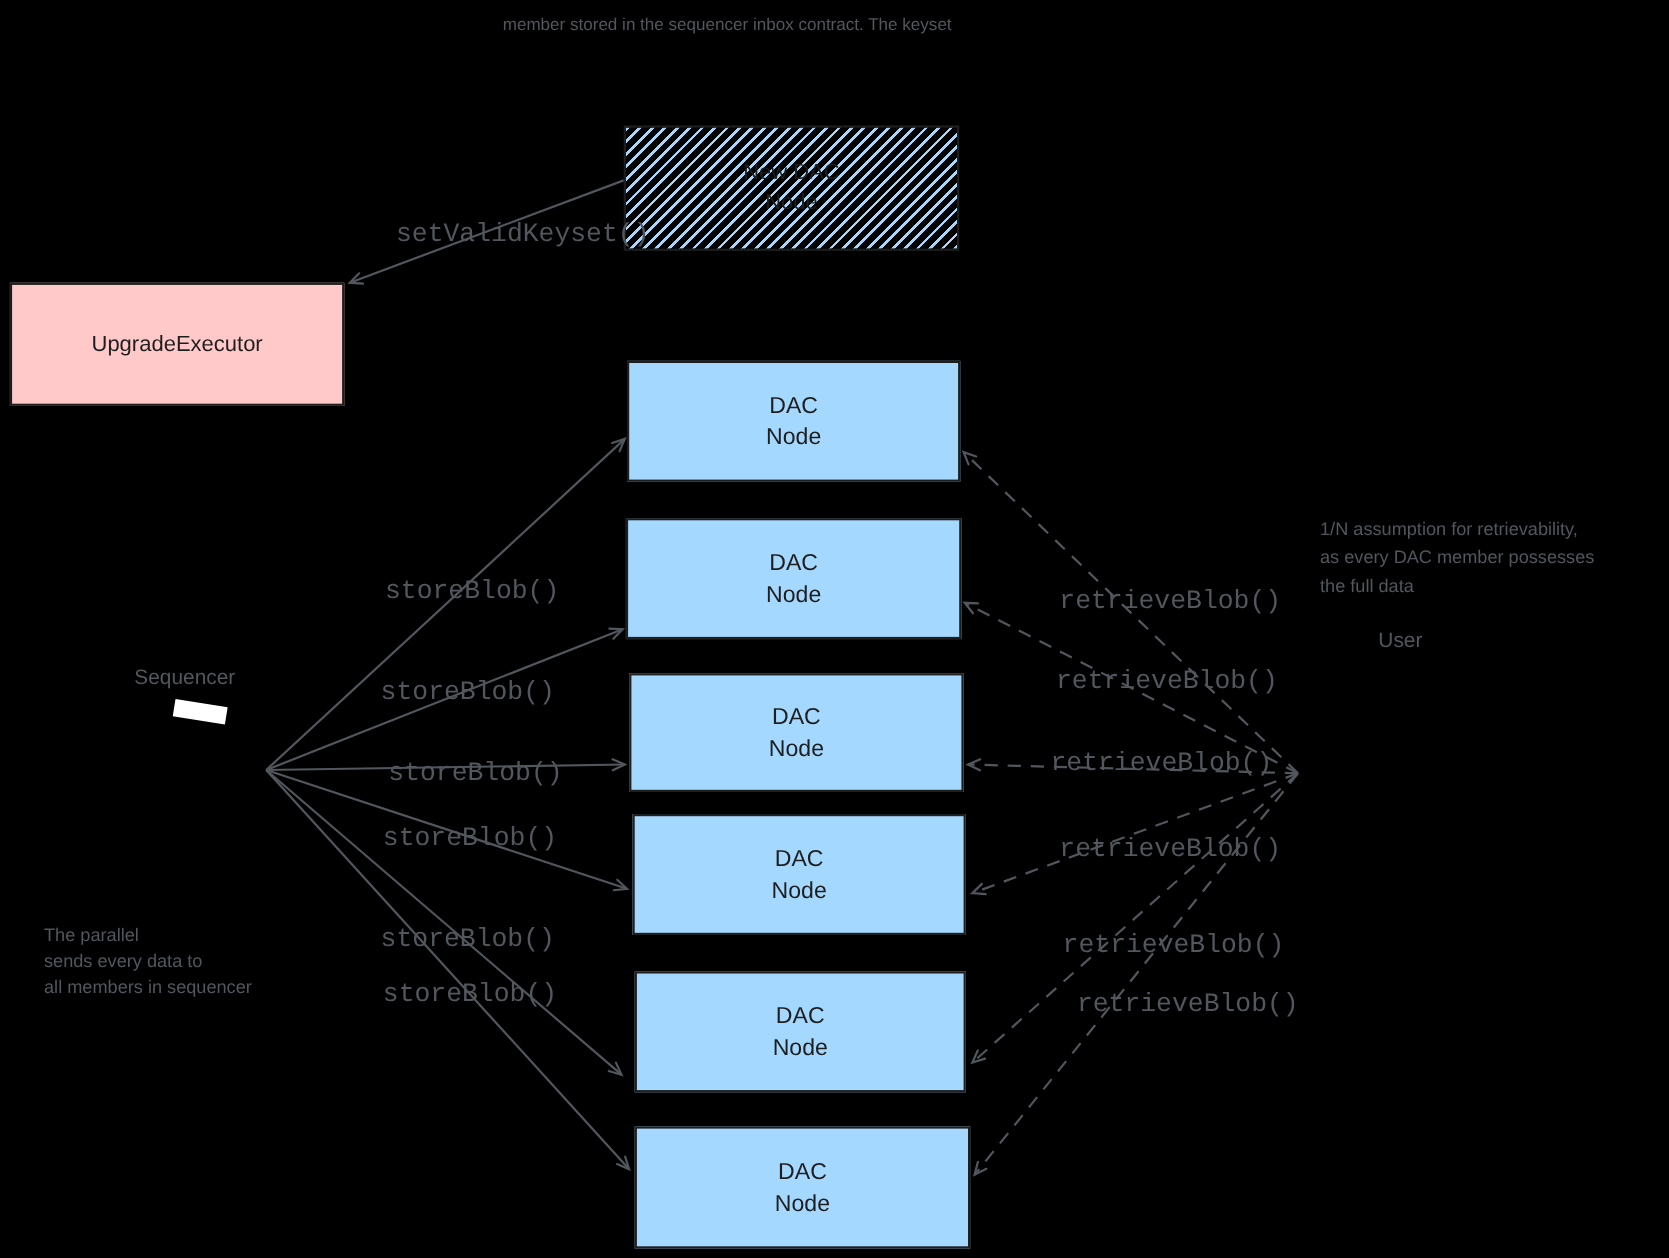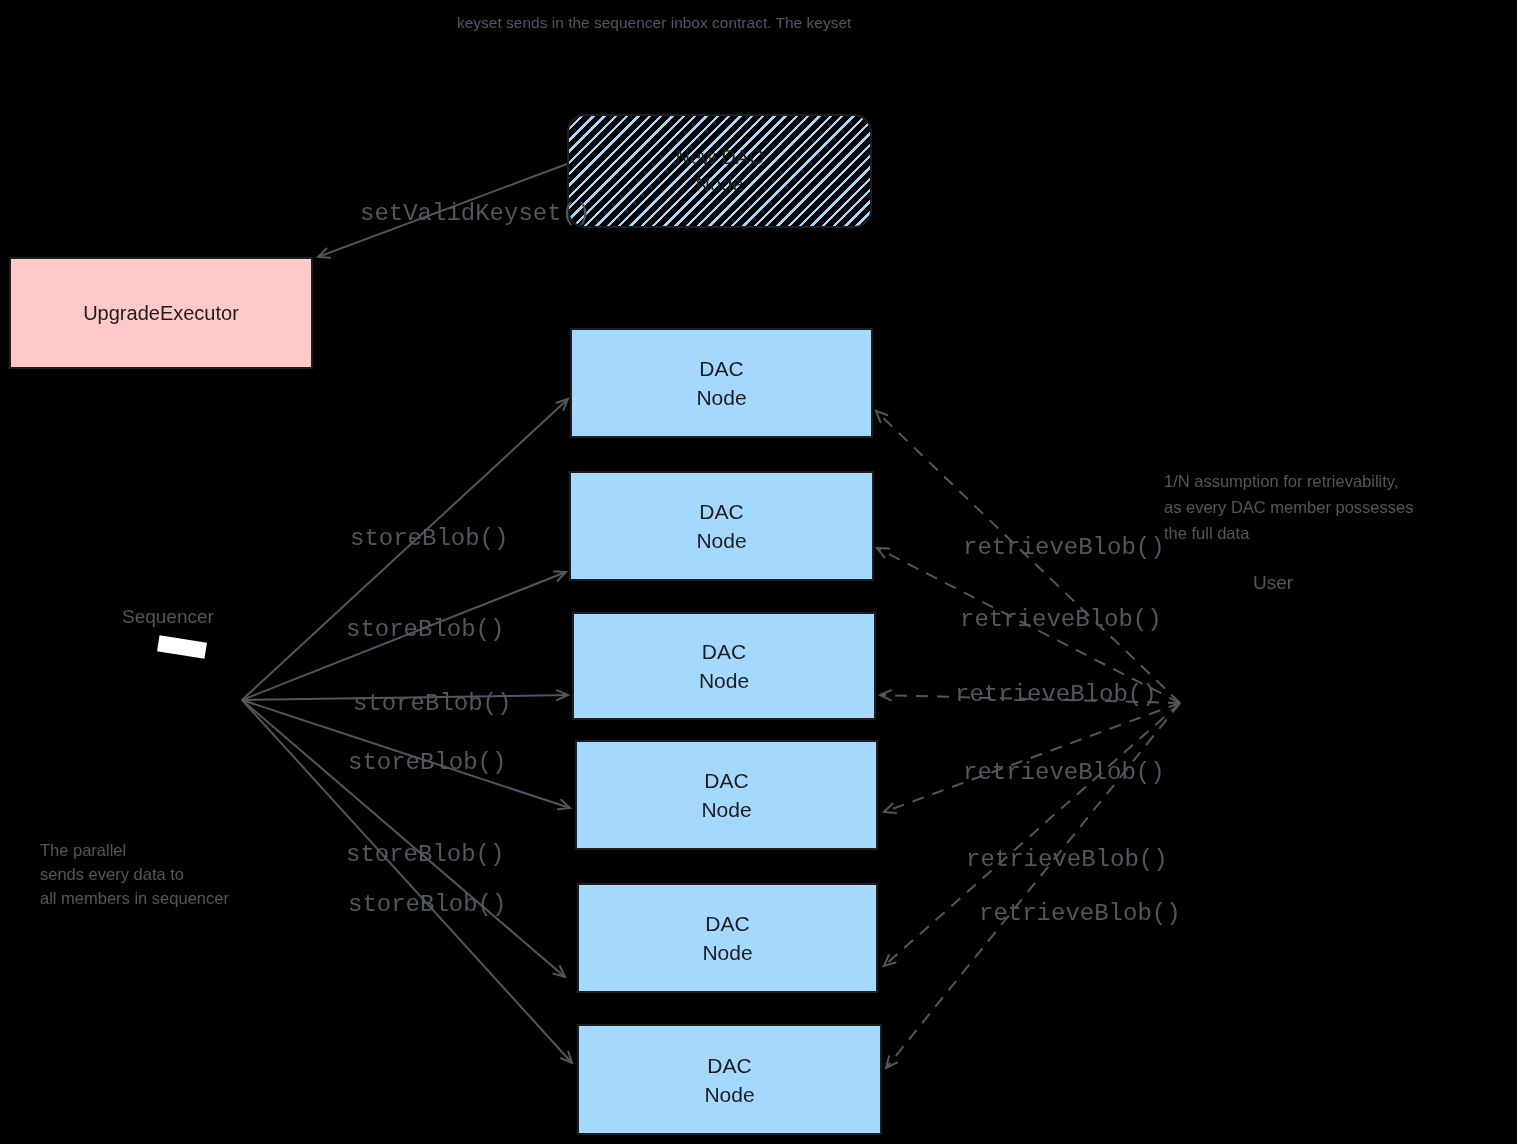--- a/index.html
+++ b/index.html
@@ -14,21 +14,21 @@
   .box{
     position:absolute;
     display:flex;flex-direction:column;align-items:center;justify-content:center;
     text-align:center;
     border:2px solid var(--dark,#1e1e1e);
     color:var(--dark,#1e1e1e);
     box-sizing:border-box;
   }
   .box.blue{background:var(--blue,#a5d8ff);font-size:21px;line-height:29px;}
   .box.pink{background:var(--pink,#ffc9c9);font-size:20px;margin-top:44px;}
-  .box.hatch{background-color:transparent;font-size:20px;line-height:27px;border-radius:18px;}
+  .box.hatch{background-color:transparent;font-size:20px;line-height:27px;}
   .note{position:absolute;color:var(--note,#51575d);white-space:nowrap;}
   #top-note{font-size:15.5px;line-height:25px;}
   #left-note{font-size:16.5px;line-height:24px;}
   #right-note{font-size:16.5px;line-height:26px;}
   .name-label{position:absolute;color:var(--note,#51575d);font-size:19px;white-space:nowrap;}
   .fn-label{position:absolute;color:var(--note,#51575d);font-size:24px;white-space:nowrap;font-family:Liberation Mono, monospace;}
   .shape{position:absolute;background:var(--white,#fff);}
 </style>
 </head>
 <body>
@@ -50,21 +50,21 @@
       <line x1="242" y1="700" x2="572" y2="1063" stroke="#51575d" stroke-width="2" marker-end="url(#arrowhead)"></line>
       <line x1="1180" y1="703" x2="876" y2="411" stroke="#51575d" stroke-width="2" stroke-dasharray="12 9" marker-end="url(#arrowhead)"></line>
       <line x1="1180" y1="703" x2="877" y2="548" stroke="#51575d" stroke-width="2" stroke-dasharray="12 9" marker-end="url(#arrowhead)"></line>
       <line x1="1180" y1="703" x2="880" y2="695" stroke="#51575d" stroke-width="2" stroke-dasharray="12 9" marker-end="url(#arrowhead)"></line>
       <line x1="1180" y1="703" x2="884" y2="812" stroke="#51575d" stroke-width="2" stroke-dasharray="12 9" marker-end="url(#arrowhead)"></line>
       <line x1="1180" y1="703" x2="884" y2="966" stroke="#51575d" stroke-width="2" stroke-dasharray="12 9" marker-end="url(#arrowhead)"></line>
       <line x1="1180" y1="703" x2="886" y2="1068" stroke="#51575d" stroke-width="2" stroke-dasharray="12 9" marker-end="url(#arrowhead)"></line>
     </svg>
 
   <div class="note" id="top-note" style="left: 457px; top: 10px;">
-    <div>keyset sends in the sequencer inbox contract. The keyset</div>
+    <div>member stored in the sequencer inbox contract. The keyset</div>
   </div>
 
   <div class="box pink" style="left: 9px; top: 213px; width: 304px; height: 112px;">
     <span>UpgradeExecutor</span>
   </div>
 
   <div class="box hatch" id="new-dac-box" style="left: 567px; top: 114px; width: 305px; height: 114px; background-image: repeating-linear-gradient(135deg, rgb(165, 216, 255) 0px, rgb(165, 216, 255) 2.4px, transparent 2.4px, transparent 8px);">
     <div>New DAC</div>
     <div>Node</div>
   </div>
@@ -75,21 +75,21 @@
   <div class="shape" style="left: 158px; top: 639px; width: 48px; height: 16px; transform: rotate(9deg);"></div>
 
   <div class="name-label" style="left: 1253px; top: 572px;">User</div>
 
   <div class="note" id="left-note" style="left: 40px; top: 838px;">
     <div>The parallel</div>
     <div>sends every data to</div>
     <div>all members in sequencer</div>
   </div>
 
-  <div class="note" id="right-note" style="left: 1164px; top: 468px;">
+  <div class="note" id="right-note" style="left: 1200px; top: 468px;">
     <div>1/N assumption for retrievability,</div>
     <div>as every DAC member possesses</div>
     <div>the full data</div>
   </div>
 
 <div class="box blue" style="left: 570px; top: 328px; width: 303px; height: 110px;">
       <div>DAC</div>
       <div>Node</div>
     </div>
     <div class="box blue" style="left: 569px; top: 471px; width: 305px; height: 110px;">

